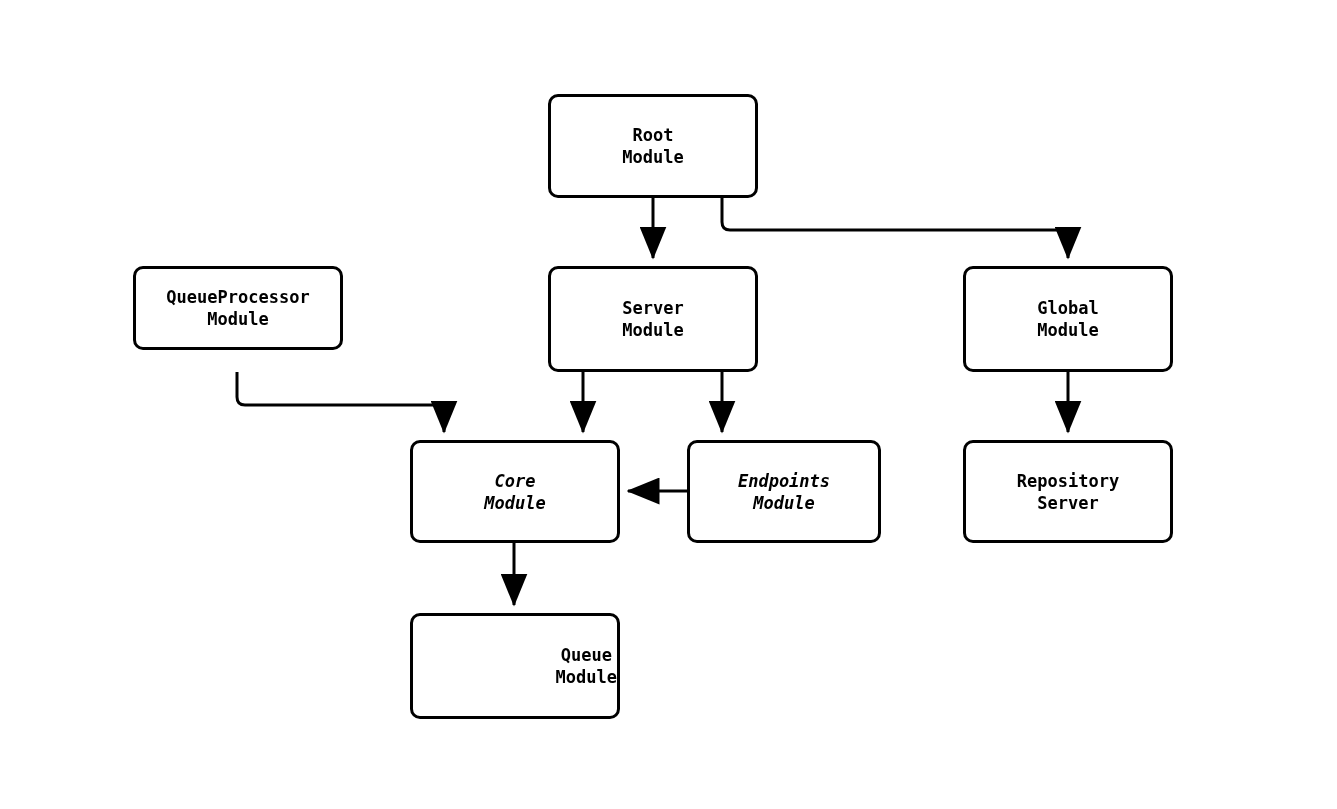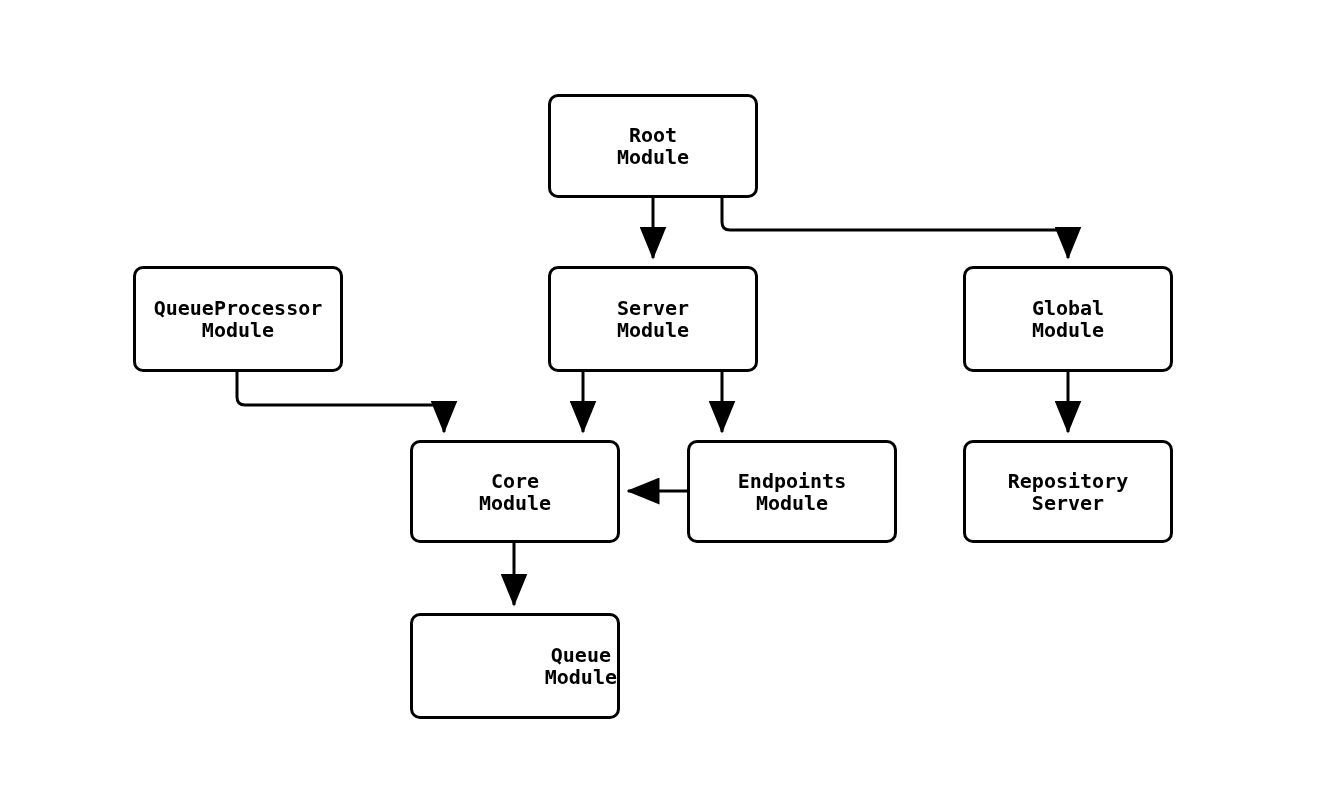--- a/index.html
+++ b/index.html
@@ -32,21 +32,21 @@
     background: #ffffff;
     border: 3px solid #000000;
     border-radius: 10px;
     display: flex;
     align-items: center;
     justify-content: center;
     z-index: 2;
   }
   .node-label {
     font-family: "DejaVu Sans Mono", "Liberation Mono", monospace;
-    font-size: 20px;
+    font-size: 17px;
     font-weight: bold;
     line-height: 22px;
     color: #000000;
     text-align: center;
     white-space: pre;
     letter-spacing: 0px;
     user-select: none;
   }
 </style>
 </head>
@@ -70,41 +70,41 @@
         <path d="M 687 491 L 628 491" fill="none" stroke="#000000" stroke-width="3" stroke-linecap="butt" stroke-linejoin="round" marker-end="url(#arrow-head)"></path>
         <path d="M 514 543 L 514 605" fill="none" stroke="#000000" stroke-width="3" stroke-linecap="butt" stroke-linejoin="round" marker-end="url(#arrow-head)"></path>
       </g>
   </svg>
 
   <div class="node" style="left: 548px; top: 94px; width: 210px; height: 104px; border-width: 3px; border-color: rgb(0, 0, 0); border-radius: 10px;">
     <span class="node-label">Root
 Module</span>
   </div>
 
-  <div class="node" style="left: 133px; top: 266px; width: 210px; height: 106px; border-width: 3px; border-color: rgb(0, 0, 0); border-radius: 10px;">
+  <div class="node" style="left: 133px; top: 266px; width: 210px; height: 84px; border-width: 3px; border-color: rgb(0, 0, 0); border-radius: 10px;">
     <span class="node-label">QueueProcessor
 Module</span>
   </div>
 
   <div class="node" style="left: 548px; top: 266px; width: 210px; height: 106px; border-width: 3px; border-color: rgb(0, 0, 0); border-radius: 10px;">
     <span class="node-label">Server
 Module</span>
   </div>
 
   <div class="node" style="left: 963px; top: 266px; width: 210px; height: 106px; border-width: 3px; border-color: rgb(0, 0, 0); border-radius: 10px;">
     <span class="node-label">Global
 Module</span>
   </div>
 
-  <div class="node" style="left: 410px; top: 440px; width: 210px; height: 103px; border-width: 3px; border-color: rgb(0, 0, 0); border-radius: 10px;">
+  <div class="node" style="left: 410px; top: 440px; width: 210px; height: 103px; border-width: 3px; border-color: rgb(0, 0, 0); border-radius: 10px; font-style: italic;">
     <span class="node-label">Core
 Module</span>
   </div>
 
-  <div class="node" style="left: 687px; top: 440px; width: 210px; height: 103px; border-width: 3px; border-color: rgb(0, 0, 0); border-radius: 10px;">
+  <div class="node" style="left: 687px; top: 440px; width: 194px; height: 103px; border-width: 3px; border-color: rgb(0, 0, 0); border-radius: 10px; font-style: italic;">
     <span class="node-label">Endpoints
 Module</span>
   </div>
 
   <div class="node" style="left: 963px; top: 440px; width: 210px; height: 103px; border-width: 3px; border-color: rgb(0, 0, 0); border-radius: 10px;">
     <span class="node-label">Repository
 Server</span>
   </div>
 
   <div class="node" style="left: 410px; top: 613px; width: 210px; height: 106px; border-width: 3px; border-color: rgb(0, 0, 0); border-radius: 10px; justify-content: flex-end;">

